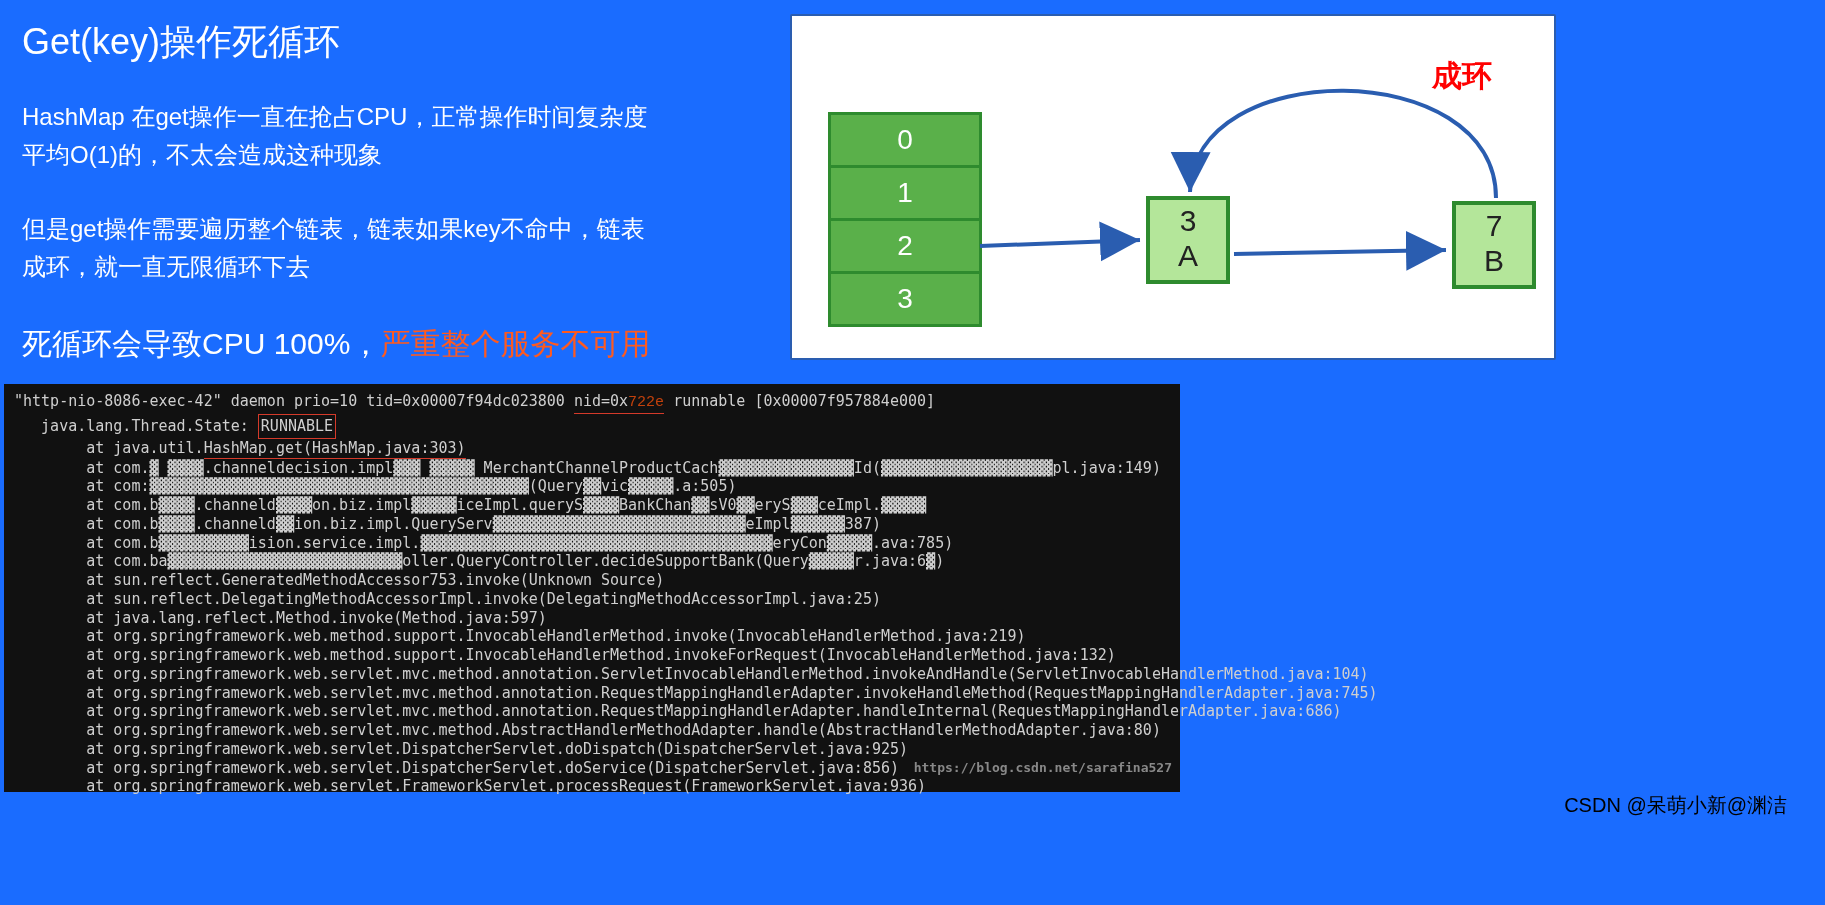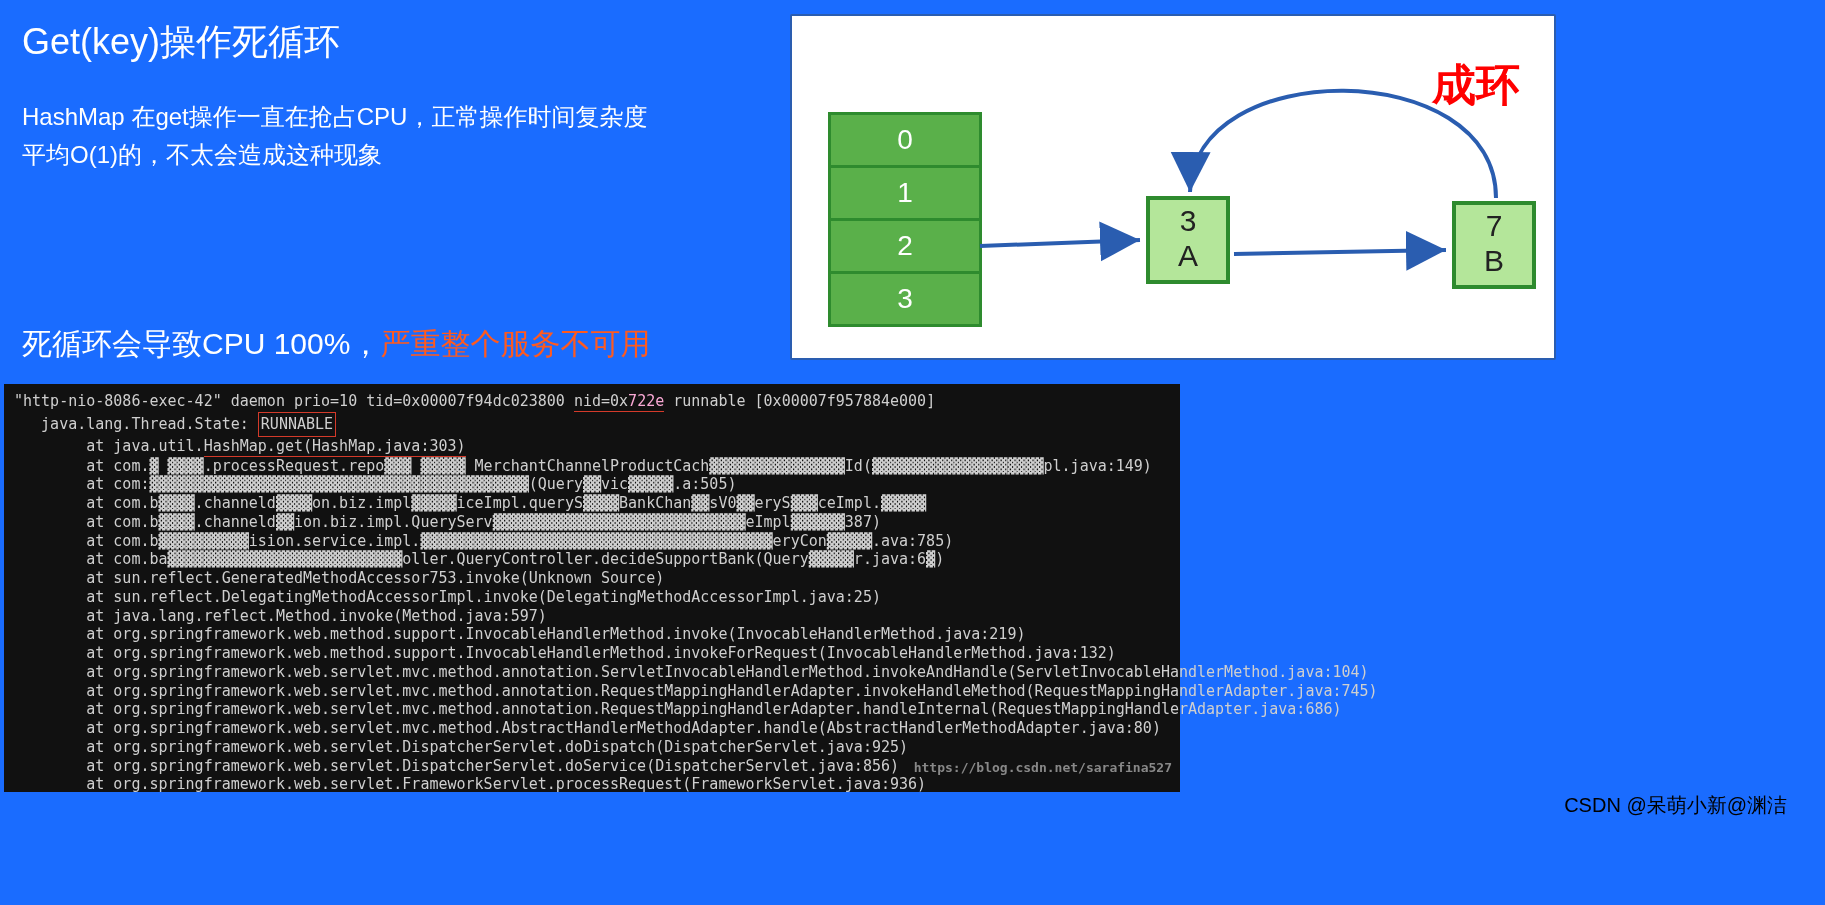--- a/index.html
+++ b/index.html
@@ -5,46 +5,47 @@
   html,body{margin:0;padding:0;width:1825px;height:905px;background:#1a6cff;font-family:"Microsoft YaHei","PingFang SC",Arial,sans-serif;overflow:hidden;}
   .slide{position:relative;width:1825px;height:905px;}
   .title{position:absolute;left:22px;top:18px;font-size:36px;color:#fff;font-weight:400;}
   .para{position:absolute;left:22px;font-size:24px;color:#fff;line-height:1.6;font-weight:400;}
   .p1{top:98px;width:640px;}
   .p2{top:210px;width:640px;}
   .p3{top:320px;font-size:30px;text-align:right;}
   .warn{color:#ff5a1f;}
   
   .card{position:absolute;left:790px;top:14px;width:762px;height:342px;background:#fff;border:2px solid #2a5db0;border-radius:2px;}
-  .loop-label{position:absolute;left:640px;top:40px;font-size:44px;color:#ff0000;font-weight:600;}
+  .loop-label{position:absolute;left:640px;top:40px;font-size:30px;color:#ff0000;font-weight:600;}
   
   .tbl{position:absolute;left:36px;top:96px;width:148px;border:3px solid #2e8b2e;}
   .tbl .row{height:50px;border-top:3px solid #2e8b2e;background:#5ab04a;color:#fff;text-align:center;font-size:28px;line-height:50px;font-weight:500;}
   .tbl .row:first-child{border-top:none;}
   
   .node{position:absolute;width:84px;height:88px;border:4px solid #2e8b2e;background:#b4e69a;text-align:center;font-size:30px;line-height:1.15;color:#222;font-weight:500;padding-top:4px;box-sizing:border-box;}
   .nodeA{left:354px;top:180px;}
   .nodeB{left:660px;top:185px;}
   
   .svg{position:absolute;left:0;top:0;width:762px;height:342px;pointer-events:none;}
   
   .term{position:absolute;left:4px;top:384px;width:1176px;height:408px;background:#111;color:#cfcfcf;font-family:"Consolas","Menlo",monospace;font-size:15px;line-height:1.25;padding:8px 10px 6px 10px;box-sizing:border-box;white-space:pre;}
   .box-red{border:1px solid #d43a2a;padding:4px 2px;display:inline-block;line-height:1;}
-  .red{color:#f9a8d4;text-decoration:none;}
+  .red{color:#c2410c;text-decoration:none;font-family:Liberation Mono, monospace;}
   .under-red{border-bottom:1px solid #d43a2a;display:inline-block;}
   .url{position:absolute;right:8px;bottom:16px;font-size:13px;color:#888;font-weight:bold;}
   .watermark{position:absolute;right:38px;bottom:86px;font-size:20px;color:#000000;}
 </style>
 </head>
 <body>
 
 <div class="slide">
   <div class="title">Get(key)操作死循环</div>
 
   <div class="para p1">HashMap 在get操作一直在抢占CPU，正常操作时间复杂度平均O(1)的，不太会造成这种现象</div>
+  <div class="para p2">但是get操作需要遍历整个链表，链表如果key不命中，链表成环，就一直无限循环下去</div>
   <div class="para p3">
     <span>死循环会导致CPU 100%，</span><span class="warn">严重整个服务不可用</span>
   </div>
 
   <div class="card">
     <div class="loop-label">成环</div>
     <div class="tbl">
       <div class="row">0</div>
       <div class="row">1</div>
       <div class="row">2</div>
@@ -69,21 +70,21 @@
 
       <line x1="442" y1="238" x2="654" y2="234" stroke="#2a5db0" stroke-width="4" marker-end="url(#ah)"></line>
 
       <path d="M704,182 C704,40 400,40 398,176" fill="none" stroke="#2a5db0" stroke-width="4" marker-end="url(#ah)"></path>
     </svg>
   </div>
 
   <div class="term"><span>"http-nio-8086-exec-42" daemon prio=10 tid=0x00007f94dc023800 </span><span class="under-red"><span>nid=0x</span><span class="red">722e</span></span><span> runnable [0x00007f957884e000]</span>
 <span>   java.lang.Thread.State: </span><span class="box-red">RUNNABLE</span>
 <span>        at java.util.</span><span class="under-red">HashMap.get(HashMap.java:303)</span>
-<span>        at com.▓ ▓▓▓▓.processRequest.repo▓▓▓ ▓▓▓▓▓ MerchantChannelProductCach▓▓▓▓▓▓▓▓▓▓▓▓▓▓▓Id(▓▓▓▓▓▓▓▓▓▓▓▓▓▓▓▓▓▓▓pl.java:149)</span>
+<span>        at com.▓ ▓▓▓▓.channeldecision.impl▓▓▓ ▓▓▓▓▓ MerchantChannelProductCach▓▓▓▓▓▓▓▓▓▓▓▓▓▓▓Id(▓▓▓▓▓▓▓▓▓▓▓▓▓▓▓▓▓▓▓pl.java:149)</span>
 <span>        at com:▓▓▓▓▓▓▓▓▓▓▓▓▓▓▓▓▓▓▓▓▓▓▓▓▓▓▓▓▓▓▓▓▓▓▓▓▓▓▓▓▓▓(Query▓▓vic▓▓▓▓▓.a:505)</span>
 <span>        at com.b▓▓▓▓.channeld▓▓▓▓on.biz.impl▓▓▓▓▓iceImpl.queryS▓▓▓▓BankChan▓▓sV0▓▓eryS▓▓▓ceImpl.▓▓▓▓▓</span>
 <span>        at com.b▓▓▓▓.channeld▓▓ion.biz.impl.QueryServ▓▓▓▓▓▓▓▓▓▓▓▓▓▓▓▓▓▓▓▓▓▓▓▓▓▓▓▓eImpl▓▓▓▓▓▓387)</span>
 <span>        at com.b▓▓▓▓▓▓▓▓▓▓ision.service.impl.▓▓▓▓▓▓▓▓▓▓▓▓▓▓▓▓▓▓▓▓▓▓▓▓▓▓▓▓▓▓▓▓▓▓▓▓▓▓▓eryCon▓▓▓▓▓.ava:785)</span>
 <span>        at com.ba▓▓▓▓▓▓▓▓▓▓▓▓▓▓▓▓▓▓▓▓▓▓▓▓▓▓oller.QueryController.decideSupportBank(Query▓▓▓▓▓r.java:6▓)</span>
 <span>        at sun.reflect.GeneratedMethodAccessor753.invoke(Unknown Source)</span>
 <span>        at sun.reflect.DelegatingMethodAccessorImpl.invoke(DelegatingMethodAccessorImpl.java:25)</span>
 <span>        at java.lang.reflect.Method.invoke(Method.java:597)</span>
 <span>        at org.springframework.web.method.support.InvocableHandlerMethod.invoke(InvocableHandlerMethod.java:219)</span>
 <span>        at org.springframework.web.method.support.InvocableHandlerMethod.invokeForRequest(InvocableHandlerMethod.java:132)</span>

